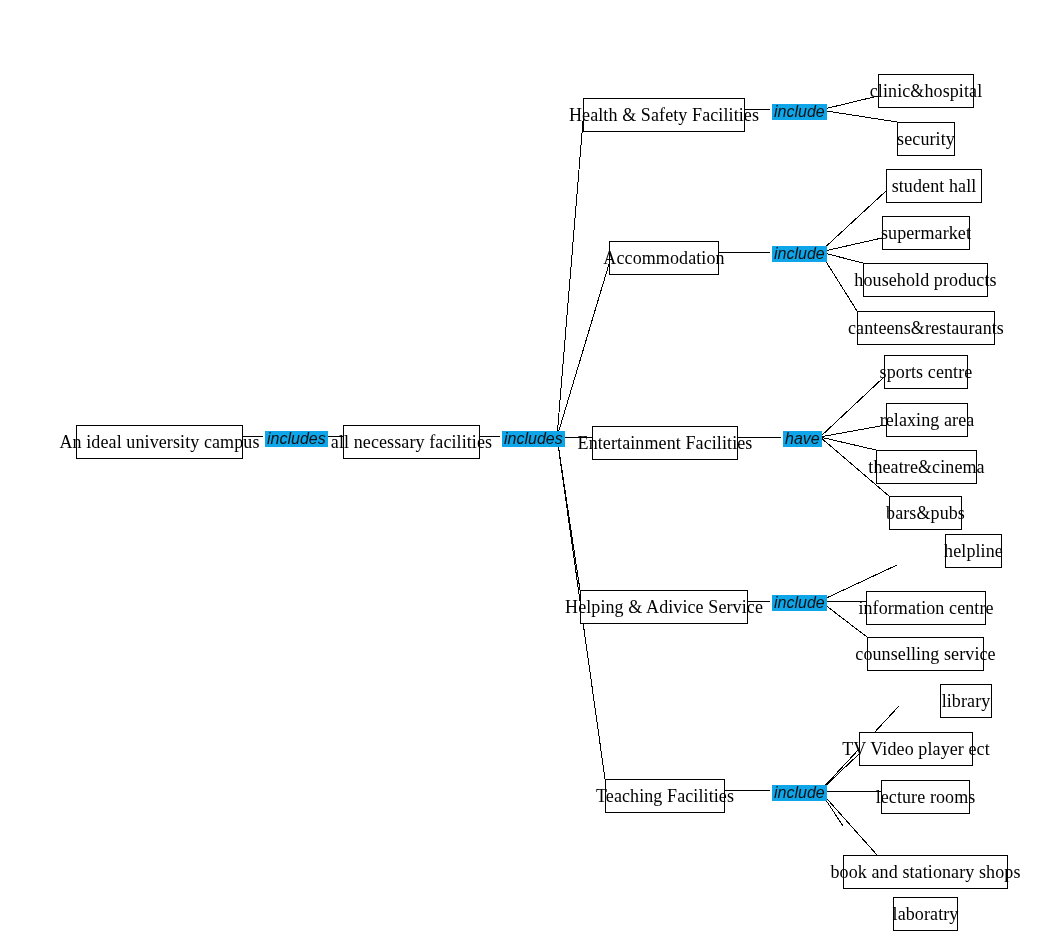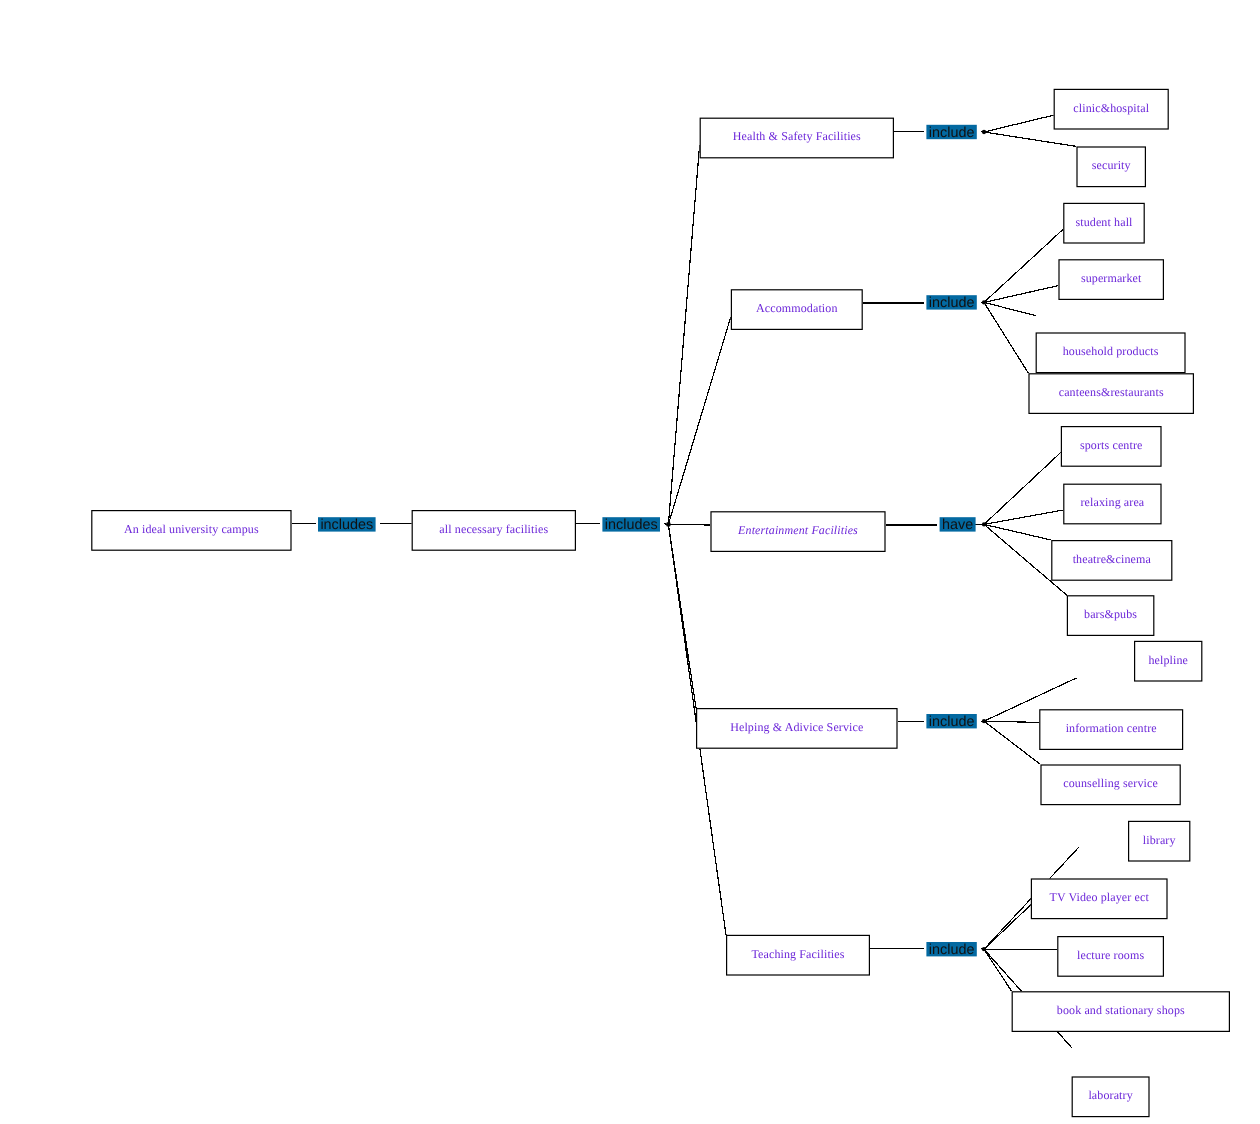--- a/index.html
+++ b/index.html
@@ -27,39 +27,40 @@
     stroke-width: 1;
     fill: none;
     shape-rendering: crispEdges;
   }
   .node-box {
     position: absolute;
     box-sizing: border-box;
     border: 1px solid #000000;
     background: #ffffff;
     font-family: "Liberation Serif", serif;
-    font-size: 10px;
-    color: #6d28d9;
+    font-size: 18px;
+    color: #000000;
     line-height: 1;
     white-space: nowrap;
     display: flex;
     align-items: center;
     justify-content: center;
     padding: 16px 4px;
     letter-spacing: 0.1px;
   }
   .edge-label {
     position: absolute;
     font-family: "Liberation Sans", sans-serif;
-    font-size: 12px;
+    font-size: 16px;
     color: #111111;
     white-space: nowrap;
-    background: #0369a1;
+    background: #0ea5e9;
     line-height: 1;
     padding: 0 2px;
+    font-style: italic;
   }
 </style>
 </head>
 <body>
 
 <svg id="canvas" viewBox="0 0 1050 937" preserveAspectRatio="none">
     <line x1="243" y1="436.5" x2="263" y2="436.5" class="edge"></line>
     <line x1="316.6" y1="436.5" x2="343" y2="436.5" class="edge"></line>
     <line x1="480" y1="436.5" x2="500" y2="436.5" class="edge"></line>
     <line x1="553.6" y1="436.5" x2="557" y2="437" class="edge"></line>
@@ -120,33 +121,33 @@
     <div class="node-box" style="left: 878px; top: 74px; width: 96px; height: 22px;">
       <span>clinic&amp;hospital</span>
     </div>
     <div class="node-box" style="left: 897px; top: 122px; width: 58px; height: 22px; text-align: right;">
       <span>security</span>
     </div>
     <div class="node-box" style="left: 609px; top: 241px; width: 110px; height: 23px;">
       <span>Accommodation</span>
     </div>
     <div class="edge-label" style="left: 772px; top: 246px;">include</div>
-    <div class="node-box" style="left: 886px; top: 169px; width: 68px; height: 22px;">
+    <div class="node-box" style="left: 886px; top: 169px; width: 96px; height: 22px;">
       <span>student hall</span>
     </div>
     <div class="node-box" style="left: 882px; top: 216px; width: 88px; height: 22px;">
       <span>supermarket</span>
     </div>
-    <div class="node-box" style="left: 863px; top: 277px; width: 125px; height: 22px; justify-content: center;">
+    <div class="node-box" style="left: 863px; top: 263px; width: 125px; height: 22px; justify-content: center;">
       <span>household products</span>
     </div>
     <div class="node-box" style="left: 857px; top: 311px; width: 138px; height: 22px;">
       <span>canteens&amp;restaurants</span>
     </div>
-    <div class="node-box" style="left: 592px; top: 426px; width: 146px; height: 23px; font-style: italic;">
+    <div class="node-box" style="left: 592px; top: 426px; width: 146px; height: 23px;">
       <span>Entertainment Facilities</span>
     </div>
     <div class="edge-label" style="left: 783px; top: 431px;">have</div>
     <div class="node-box" style="left: 884px; top: 355px; width: 84px; height: 22px;">
       <span>sports centre</span>
     </div>
     <div class="node-box" style="left: 886px; top: 403px; width: 82px; height: 22px;">
       <span>relaxing area</span>
     </div>
     <div class="node-box" style="left: 876px; top: 450px; width: 101px; height: 22px;">
@@ -174,19 +175,19 @@
     <div class="edge-label" style="left: 772px; top: 785px;">include</div>
     <div class="node-box" style="left: 940px; top: 684px; width: 52px; height: 22px;">
       <span>library</span>
     </div>
     <div class="node-box" style="left: 859px; top: 732px; width: 114px; height: 22px;">
       <span>TV Video player ect</span>
     </div>
     <div class="node-box" style="left: 881px; top: 780px; width: 89px; height: 22px;">
       <span>lecture rooms</span>
     </div>
-    <div class="node-box" style="left: 843px; top: 826px; width: 182px; height: 22px;">
+    <div class="node-box" style="left: 843px; top: 855px; width: 165px; height: 22px;">
       <span>book and stationary shops</span>
     </div>
     <div class="node-box" style="left: 893px; top: 873px; width: 65px; height: 22px; margin-top: 24px;">
       <span>laboratry</span>
     </div>
   </div>
 
 </body></html>

